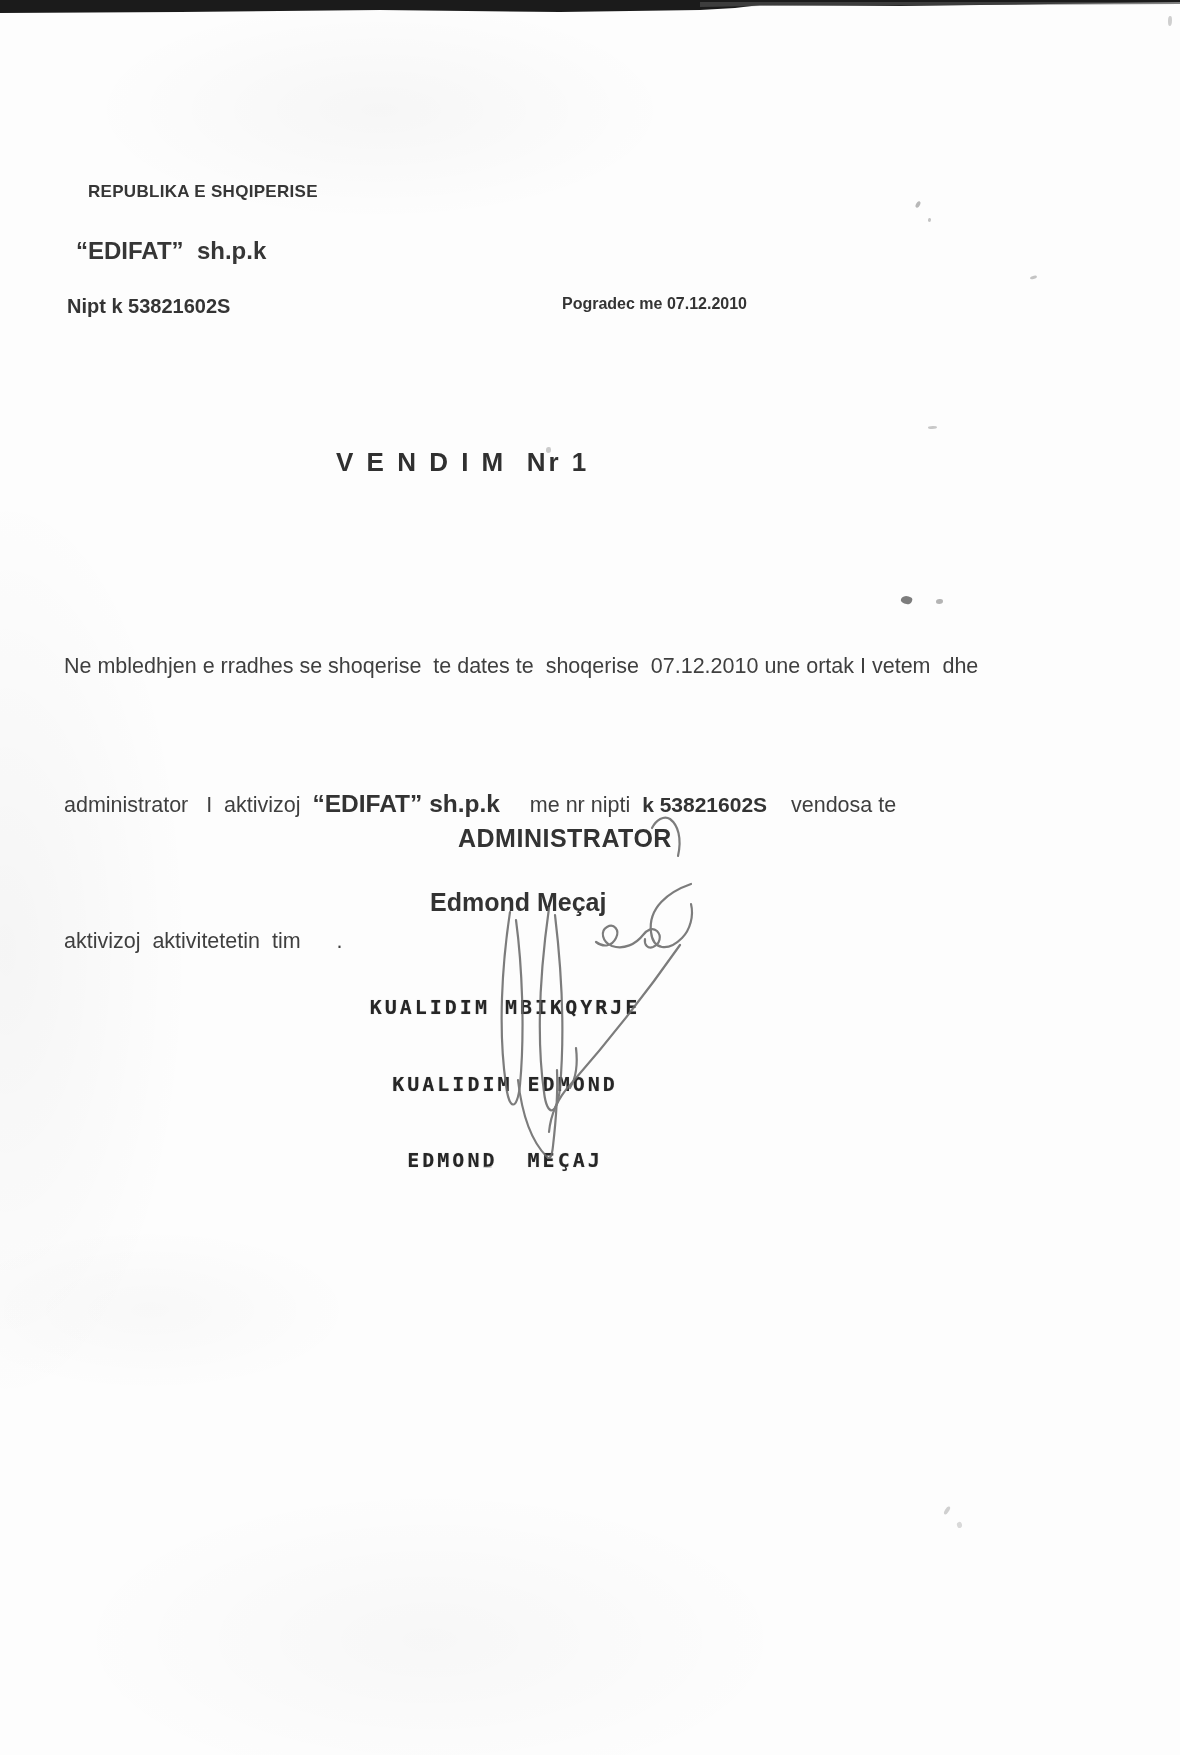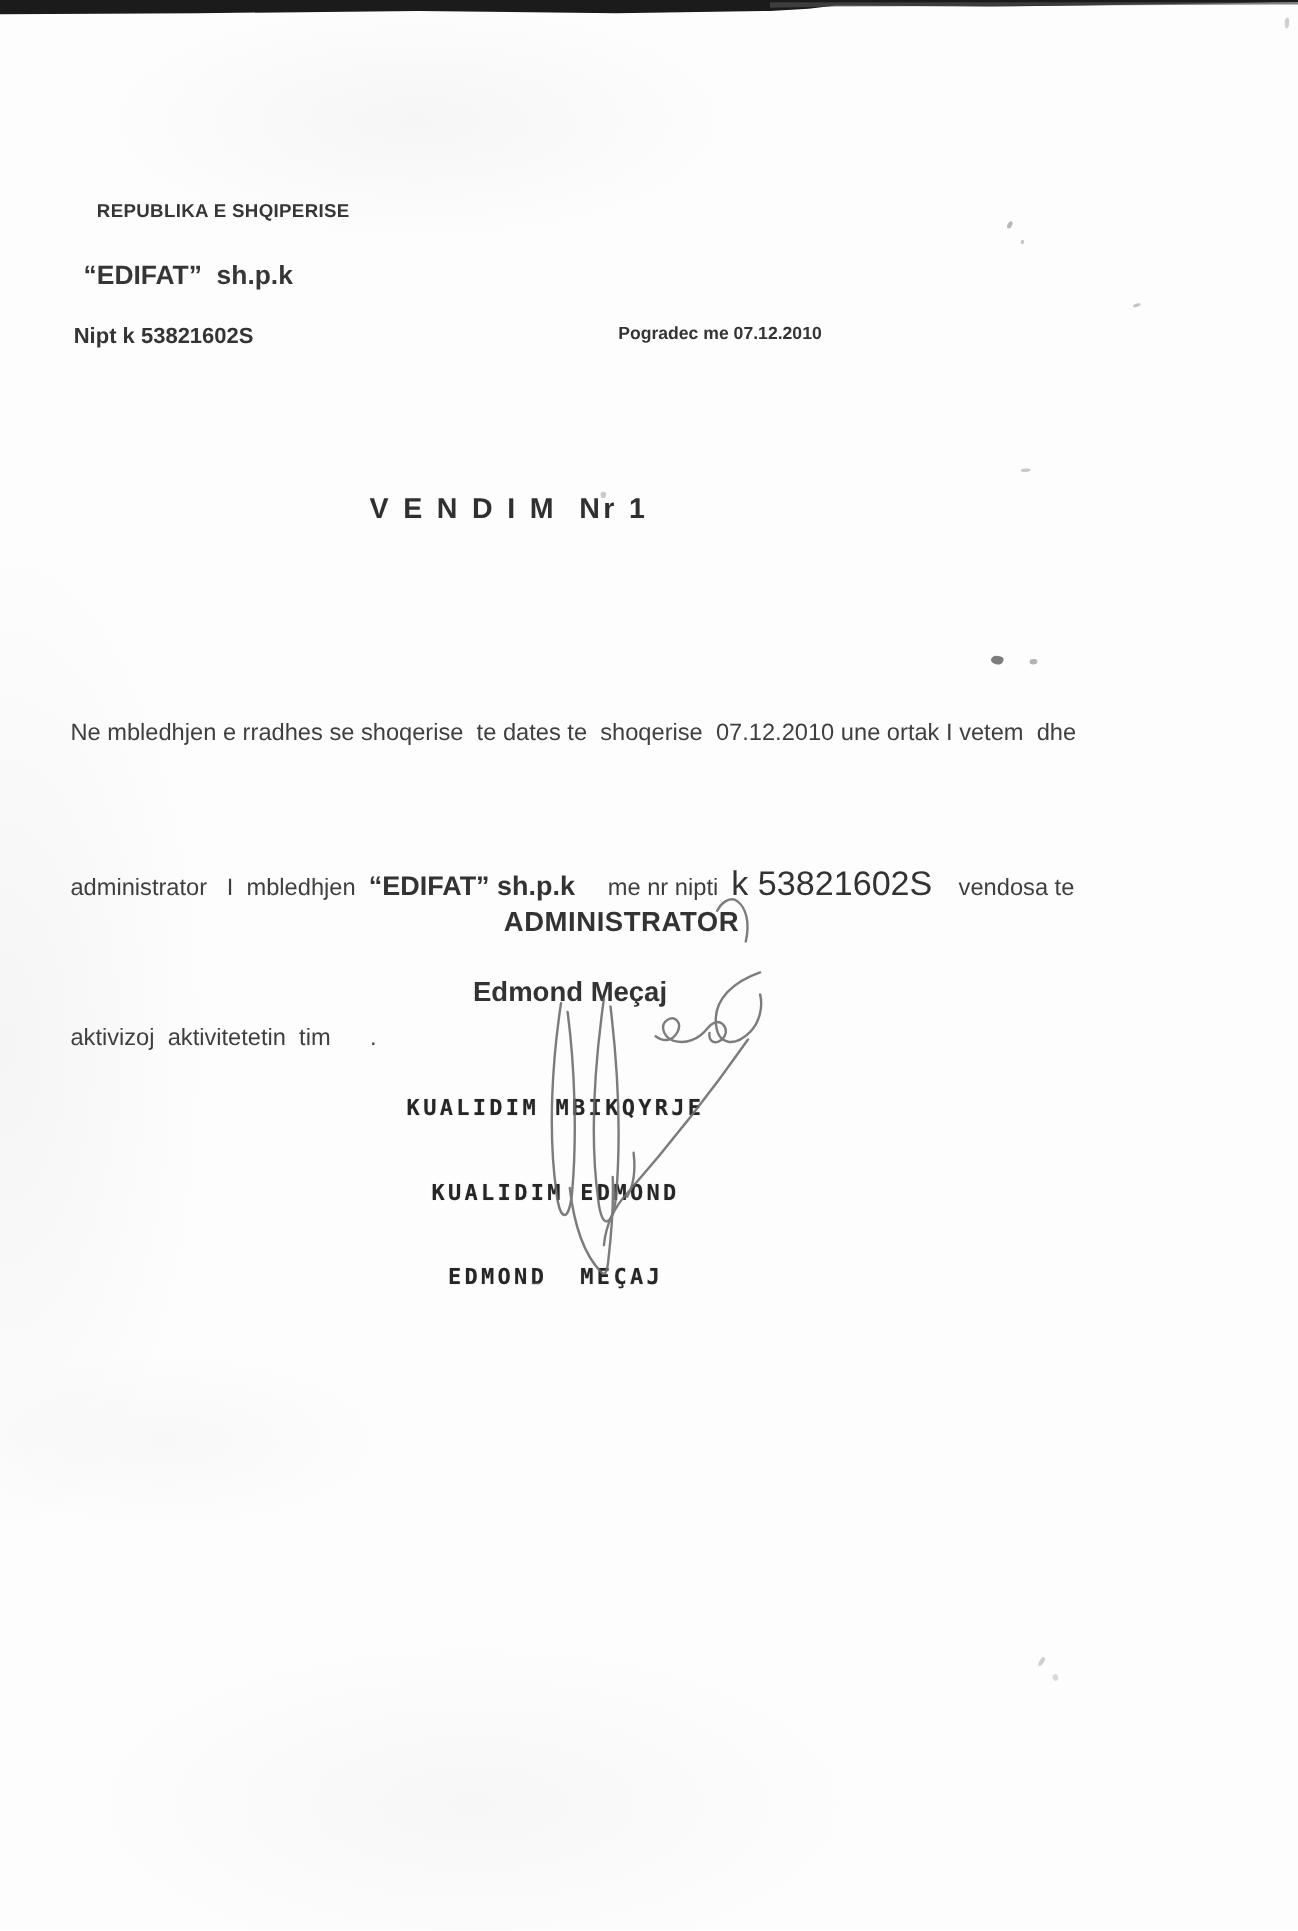--- a/index.html
+++ b/index.html
@@ -20,21 +20,21 @@
 
   .republic{left:64px;top:182px;font-size:17px;font-weight:bold;color:#363636;letter-spacing:.3px;margin-left:24px;}
   .company{left:76px;top:237px;font-size:24px;font-weight:bold;color:#363636;}
   .nipt{left:67px;top:295px;font-size:20px;font-weight:bold;color:#343434;}
   .placedate{left:562px;top:295px;font-size:16px;font-weight:bold;color:#343434;}
 
   .title{left:336px;top:447px;font-size:26px;font-weight:bold;color:#303030;letter-spacing:3px;text-align:right;}
 
   .bodytext{left:64px;top:553px;font-size:21.5px;line-height:45.5px;color:#3f3f3f;}
   .bodytext .inline-co{font-size:24.5px;font-weight:bold;color:#333;}
-  .bodytext .inline-ni{font-size:31px;font-weight:normal;color:#333;}
+  .bodytext .inline-ni{font-size:21px;font-weight:bold;color:#333;}
 
   .adm{left:430px;top:824px;font-size:25px;font-weight:bold;color:#333;letter-spacing:.5px;margin-left:28px;}
   .signame{left:430px;top:888px;font-size:25px;font-weight:bold;color:#333;}
 
   .stamp{
     left:335px;top:944px;width:340px;
     text-align:center;
     font-family:"DejaVu Sans Mono", monospace;
     font-weight:bold;
     font-size:20px;line-height:25.5px;
@@ -62,21 +62,21 @@
 
   <div class="abs republic">REPUBLIKA E SHQIPERISE</div>
   <div class="abs company">“EDIFAT”  sh.p.k</div>
   <div class="abs nipt">Nipt k 53821602S</div>
   <div class="abs placedate">Pogradec me 07.12.2010</div>
 
   <div class="abs title">V E N D I M  Nr 1</div>
 
   <div class="abs bodytext">
     <div>Ne mbledhjen e rradhes se shoqerise  te dates te  shoqerise  07.12.2010 une ortak I vetem  dhe</div>
-    <div><span>administrator   I  mbledhjen  </span><span class="inline-co">“EDIFAT” sh.p.k</span><span>     me nr nipti  </span><span class="inline-ni">k 53821602S</span><span>    vendosa te</span></div>
+    <div><span>administrator   I  aktivizoj  </span><span class="inline-co">“EDIFAT” sh.p.k</span><span>     me nr nipti  </span><span class="inline-ni">k 53821602S</span><span>    vendosa te</span></div>
     <div>aktivizoj  aktivitetetin  tim      .</div>
   </div>
 
   <div class="abs adm">ADMINISTRATOR</div>
   <div class="abs signame">Edmond Meçaj</div>
 
   <div class="abs stamp">
     <div>KUALIDIM MBIKQYRJE</div>
     <div>KUALIDIM EDMOND</div>
     <div>EDMOND  MEÇAJ</div>

